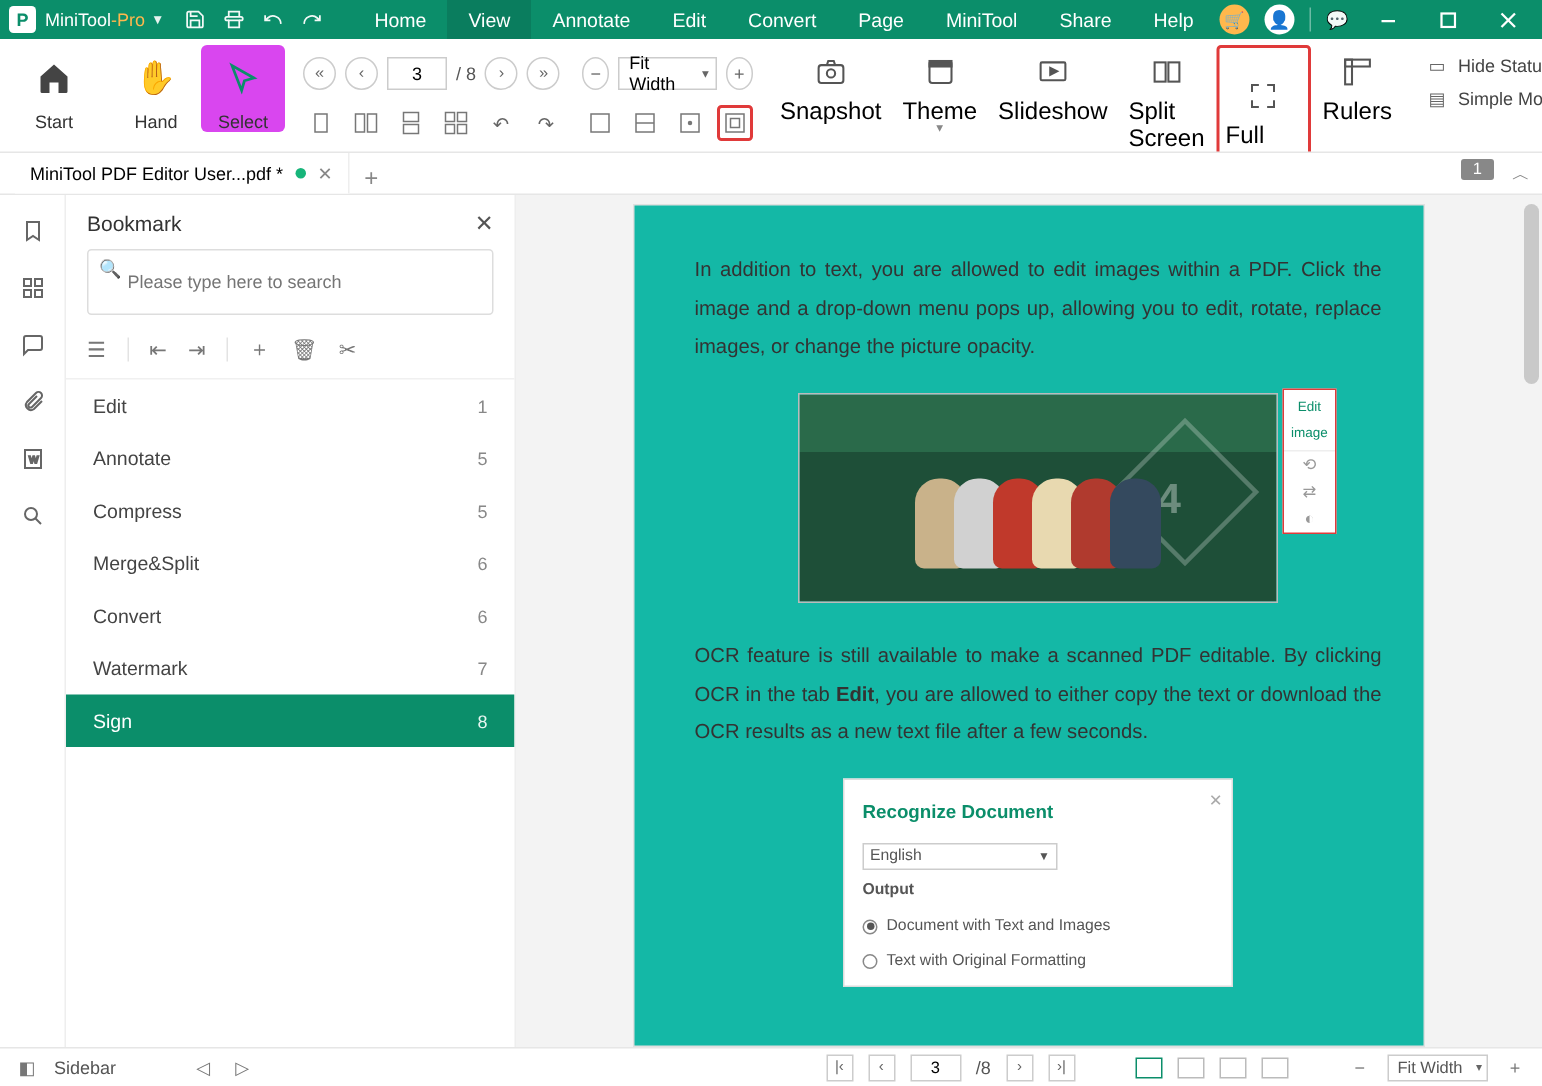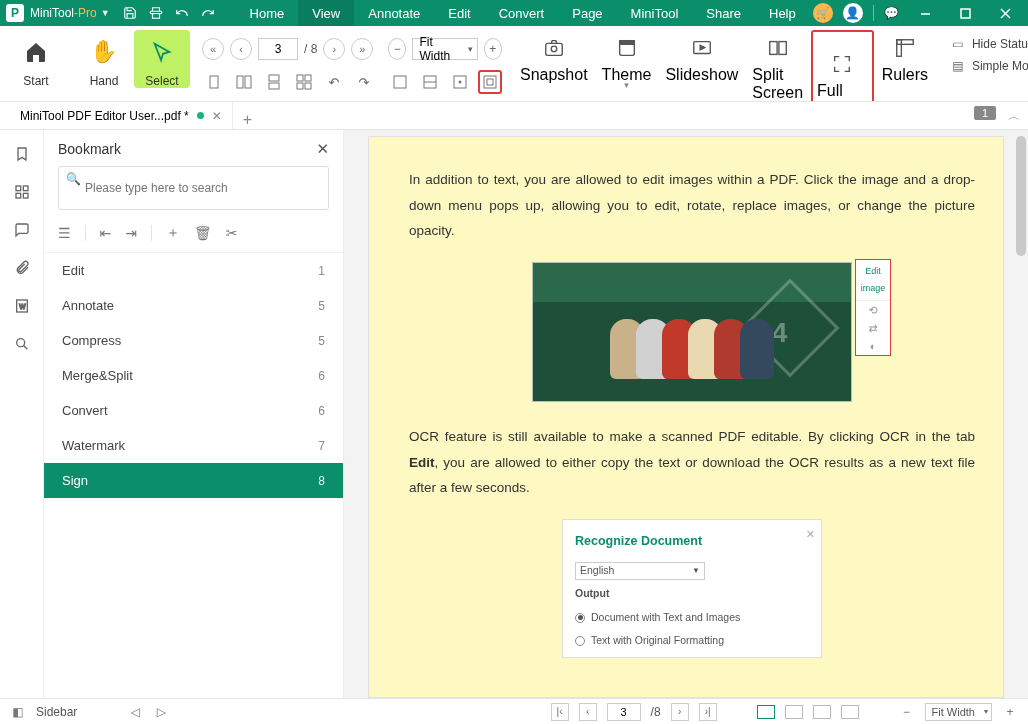--- a/index.html
+++ b/index.html
@@ -17,21 +17,21 @@
   .titlebar .right { margin-left:auto; display:flex; align-items:center; gap:10px; padding-right:8px; height:100%; }
   .titlebar .right .cart { background:#ffb84d; width:20px; height:20px; border-radius:50%; display:flex; align-items:center; justify-content:center; color:#0b8e6a; font-size:11px;}
   .titlebar .right .user { background:#fff; width:20px; height:20px; border-radius:50%; display:flex; align-items:center; justify-content:center; color:#0b8e6a; font-size:12px;}
   .titlebar .right .winbtn { width:30px; height:100%; display:flex; align-items:center; justify-content:center; cursor:pointer;}
   .divider-v { width:1px; height:16px; background:rgba(255,255,255,.4); }
 
   .ribbon { height: 76px; background:#fff; display:flex; align-items:flex-start; padding: 4px 8px 0 8px; border-bottom:1px solid #e6e6e6; gap: 2px; overflow:hidden;}
   .rgroup { display:flex; flex-direction:column; align-items:center; padding: 0 6px; }
   .rgroup .big { width:44px; height:44px; display:flex; align-items:center; justify-content:center; font-size:22px; color:#444; cursor:pointer;}
   .rgroup .lbl { font-size:12px; color:#333; }
-  .rgroup.selected { background:#bef264; border-radius:4px; }
+  .rgroup.selected { background:#d946ef; border-radius:4px; }
   .sep { width:1px; background:#eee; height:60px; margin: 4px 4px 0; }
   .pagegrp { display:flex; align-items:center; gap:6px; height:34px; }
   .navcircle { width:22px; height:22px; border:1px solid #ccc; border-radius:50%; display:flex; align-items:center; justify-content:center; font-size:11px; color:#666; cursor:pointer;}
   .pginput { width:40px; height:22px; border:1px solid #ccc; text-align:center; font-size:12px; }
   .pgtotal { font-size:12px; color:#555; }
   .zoomgrp { display:flex; align-items:center; gap:6px; height:34px; }
   .zoombtn { width:22px; height:22px; border:1px solid #ccc; border-radius:50%; display:flex; align-items:center; justify-content:center; font-size:12px; color:#666; cursor:pointer;}
   .fitsel { height:22px; border:1px solid #ccc; padding: 0 18px 0 6px; font-size:12px; display:flex; align-items:center; position:relative; cursor:pointer; background:#fff;}
   .fitsel::after { content:"▾"; position:absolute; right:4px; font-size:9px; color:#666;}
   .smallgrid { display:flex; gap:6px; }
@@ -68,21 +68,21 @@
   .sidebar .tools { display:flex; align-items:center; gap:14px; padding: 4px 14px 10px; color:#777; border-bottom:1px solid #f0f0f0;}
   .sidebar .tools .t { cursor:pointer; font-size:14px; }
   .sidebar .tools .tsep { width:1px; height:16px; background:#e3e3e3; }
   .bmlist { flex:1; overflow:auto; }
   .bmrow { display:flex; align-items:center; justify-content:space-between; padding: 10px 18px; font-size:13px; color:#444; cursor:pointer;}
   .bmrow.active { background:#0b8e6a; color:#fff; }
   .bmrow .pg { color:#888; font-size:12px; }
   .bmrow.active .pg { color:#e6f5f0; }
 
   .docview { flex:1; background:#f3f3f3; display:flex; justify-content:center; overflow:hidden; position:relative;}
-  .docview .page { width:636px; background:#fef9c3; border:1px solid #e0e0e0; margin-top:6px; padding: 30px 28px 0 40px; font-size:13.5px; color:#333; line-height:1.9; position:relative; }
+  .docview .page { width:528px; background:#14b8a6; border:1px solid #e0e0e0; margin-top:6px; padding: 30px 28px 0 40px; font-size:13.5px; color:#333; line-height:1.9; position:relative; }
   .docview .page .para1 { text-align:justify; margin-bottom:18px; }
   .docview .page .imgblock { display:flex; justify-content:center; margin-bottom:22px;}
   .imgph { width:320px; height:140px; background: linear-gradient(180deg,#2a6a4a 0%, #2a6a4a 28%, #1e4f38 28%, #1e4f38 100%); border:1px solid #bbb; position:relative; display:flex; flex-direction:column; justify-content:flex-end; align-items:center; }
   .imgph .diamond { position:absolute; right:26px; top:30px; width:70px; height:70px; border:3px solid rgba(255,255,255,.25); transform:rotate(45deg); }
   .imgph .diamond span { position:absolute; transform:rotate(-45deg); color:rgba(255,255,255,.35); font-size:28px; font-weight:bold; left:20px; top:16px;}
   .imgph .people { position:absolute; bottom:22px; left:0; right:0; display:flex; justify-content:center; gap:-6px;}
   .imgph .people .p { width:34px; height:60px; border-radius:16px 16px 6px 6px; margin:0 -4px; }
   .imgph .band { height:24px; width:100%; background:#2d1a16; display:flex; align-items:center; justify-content:center; color:#e8b25e; font-style:italic; font-family: cursive; font-size:11px;}
   .imgph .toolbar { position:absolute; right:-40px; top:-4px; width:36px; border:1px solid #e03a3a; background:#fff; }
   .imgph .toolbar .ed { font-size:9px; color:#0b8e6a; padding:3px 3px; border-bottom:1px solid #eee; text-align:center;}

